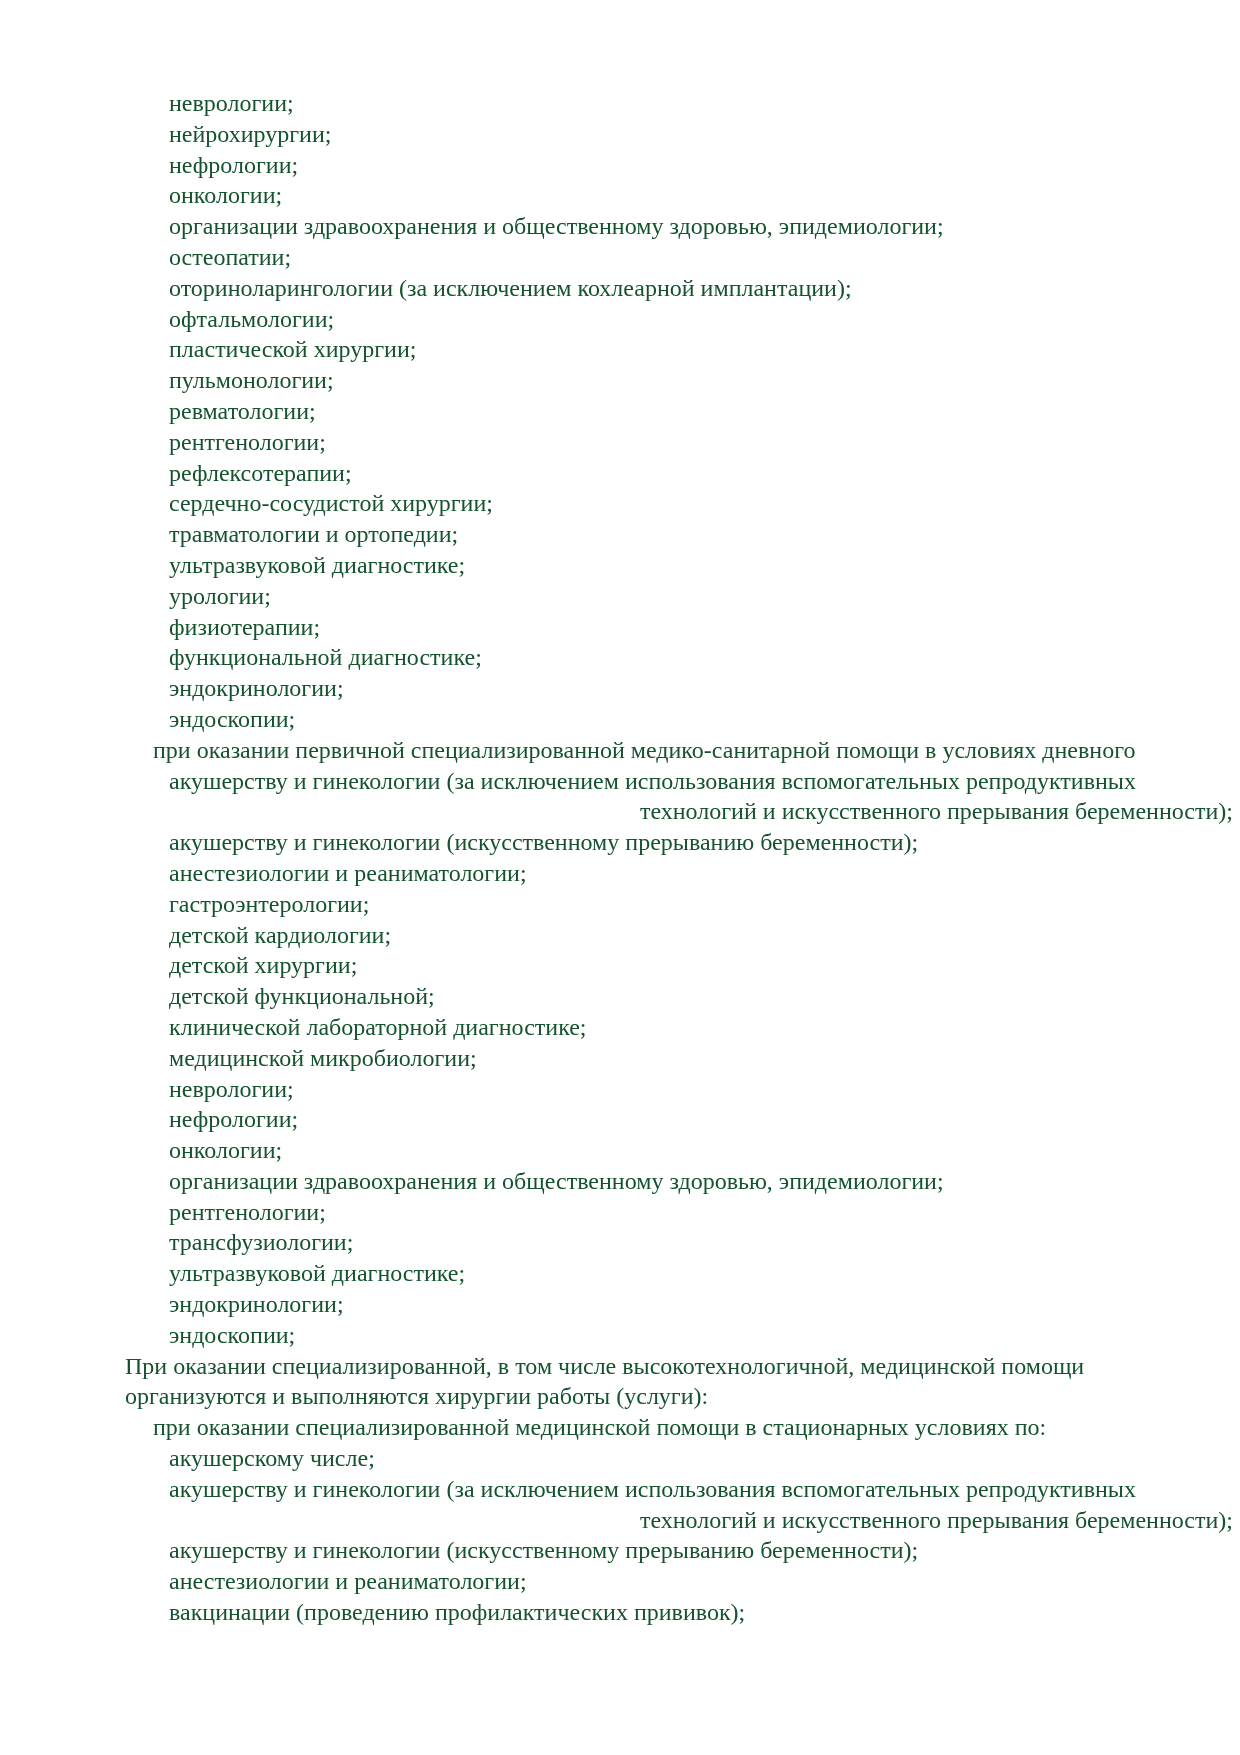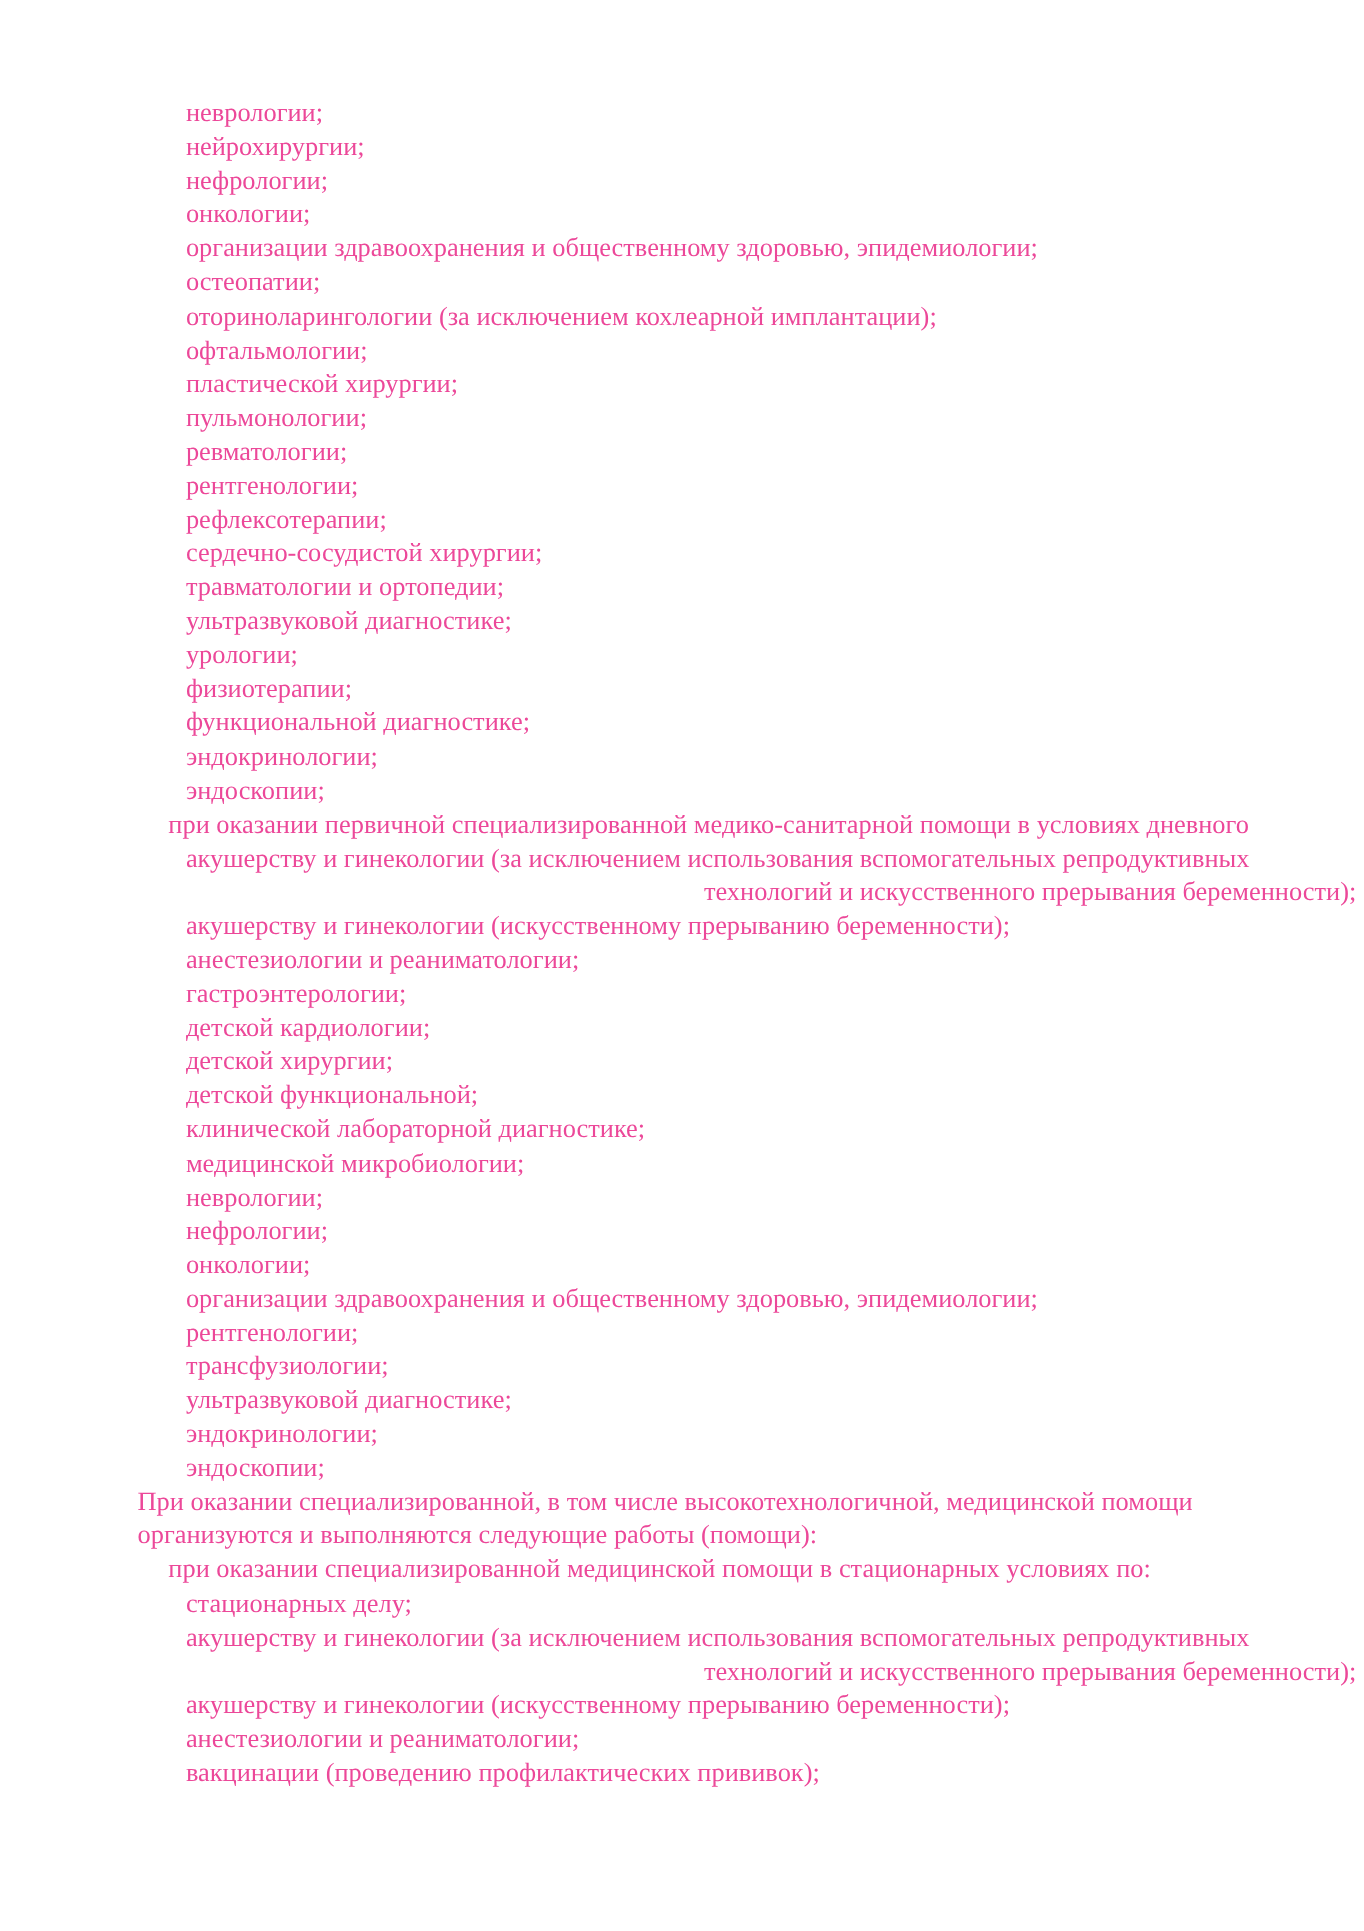--- a/index.html
+++ b/index.html
@@ -15,21 +15,21 @@
   .page {
     box-sizing: border-box;
     width: 1240px;
     height: 1755px;
     padding-top: 88px;
     padding-left: 103px;
     padding-right: 7px;
     font-family: "Liberation Serif", "DejaVu Serif", serif;
     font-size: 24px;
     line-height: 30.8px;
-    color: #ec4899;
+    color: #14532d;
     -webkit-font-smoothing: antialiased;
   }
   .line {
     white-space: nowrap;
   }
   
   .line.item { padding-left: 66px; }  
   .line.sub  { padding-left: 50px; }  
   .line.para { padding-left: 22px; }  
   .line.cont { padding-left: 0px; text-align: right;  }  
@@ -74,22 +74,22 @@
       <div class="line item">неврологии;</div>
       <div class="line item">нефрологии;</div>
       <div class="line item">онкологии;</div>
       <div class="line item">организации здравоохранения и общественному здоровью, эпидемиологии;</div>
       <div class="line item">рентгенологии;</div>
       <div class="line item">трансфузиологии;</div>
       <div class="line item">ультразвуковой диагностике;</div>
       <div class="line item">эндокринологии;</div>
       <div class="line item">эндоскопии;</div>
       <div class="line para">При оказании специализированной, в том числе высокотехнологичной, медицинской помощи</div>
-      <div class="line para">организуются и выполняются следующие работы (помощи):</div>
+      <div class="line para">организуются и выполняются хирургии работы (услуги):</div>
       <div class="line sub">при оказании специализированной медицинской помощи в стационарных условиях по:</div>
-      <div class="line item">стационарных делу;</div>
+      <div class="line item">акушерскому числе;</div>
       <div class="line item">акушерству и гинекологии (за исключением использования вспомогательных репродуктивных</div>
       <div class="line cont">технологий и искусственного прерывания беременности);</div>
       <div class="line item">акушерству и гинекологии (искусственному прерыванию беременности);</div>
       <div class="line item">анестезиологии и реаниматологии;</div>
       <div class="line item">вакцинации (проведению профилактических прививок);</div>
     </div>
 </div>
 
 </body></html>

